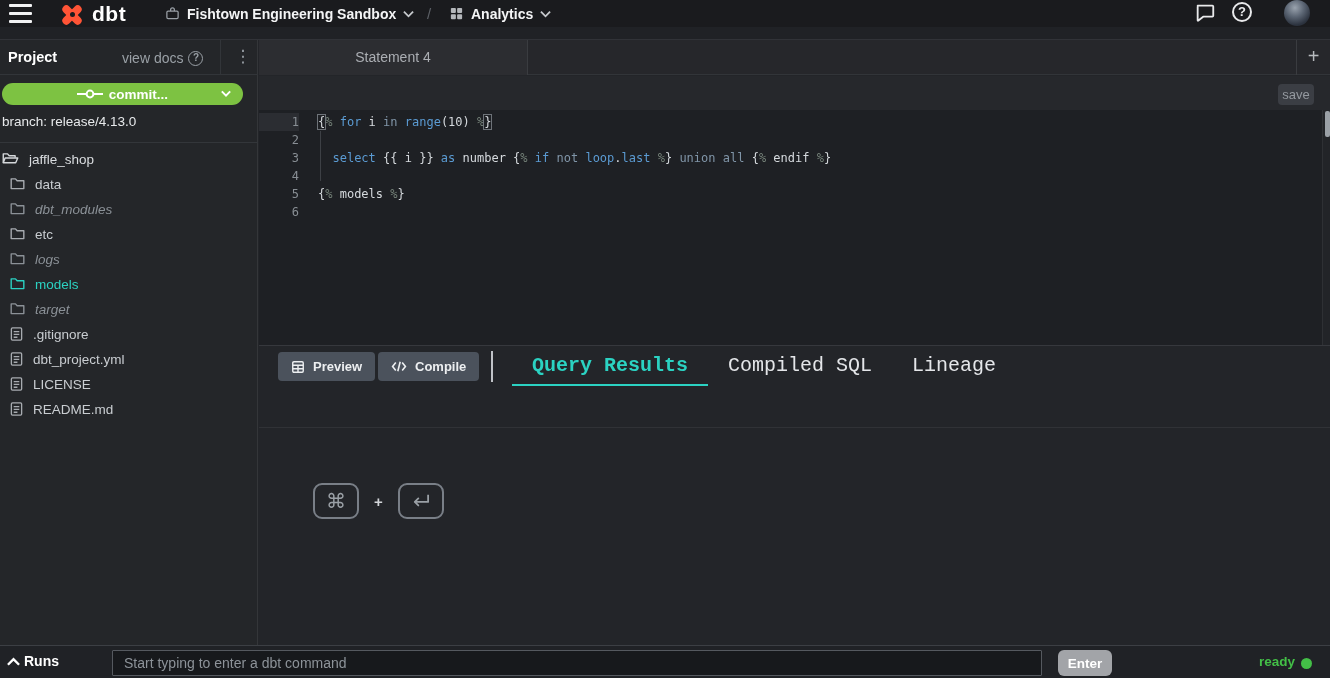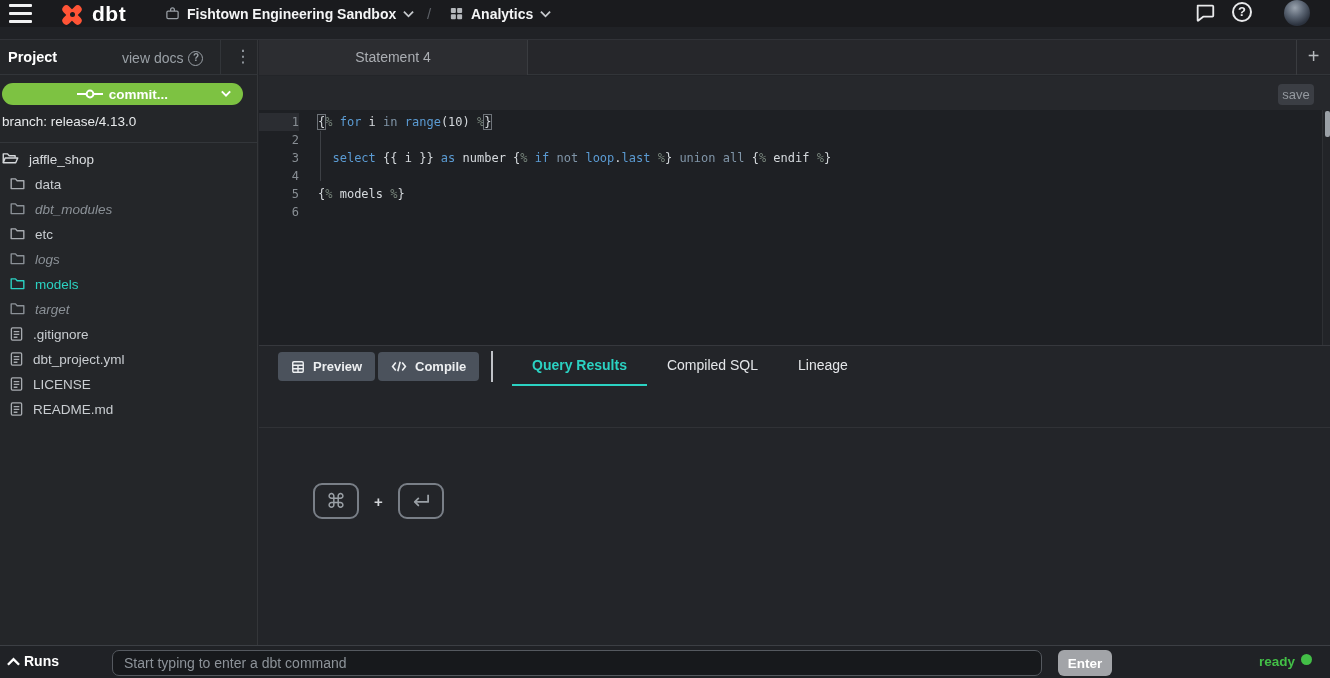--- a/index.html
+++ b/index.html
@@ -75,38 +75,38 @@
   .vscroll { position:absolute; right:0; top:0; width:8px; height:235px; background:#222428; border-left:1px solid #2e3034; }
   .vthumb { position:absolute; left:1.5px; top:1px; width:5px; height:26px; background:#9aa0a6; border-radius:2px; }
 
   
   .res-head { position:absolute; left:259px; top:345px; width:1071px; height:41px; background:#232529; border-top:1px solid #36383d; }
   .act-btn { position:absolute; top:6px; height:29px; background:#4b525c; border:none; border-radius:4px; color:#edeff1; font-size:13px; font-weight:bold; display:flex; align-items:center; gap:8px; padding:0 13px; cursor:pointer; font-family:"Liberation Sans",sans-serif; }
   .btn-preview { left:19px; }
   .btn-compile { left:119px; }
   .res-vdiv { position:absolute; left:232px; top:5px; width:2px; height:31px; background:#c0c3c8; }
   .res-tabs { position:absolute; left:253px; top:0; display:flex; }
-  .res-tab { position:relative; height:41px; line-height:39px; padding:0 20px; font-size:14px; color:#e4e6e9; cursor:pointer; }
+  .res-tab { position:relative; height:41px; line-height:39px; padding:0 20px; font-size:20px; color:#e4e6e9; cursor:pointer;font-family:Liberation Mono, monospace; }
   .res-tab.active { color:#2bd2c2; font-weight:bold; }
   .res-tab.active::after { content:""; position:absolute; left:0; right:0; bottom:0; height:3px; background:#2bd2c2; }
   .res-strip { position:absolute; left:259px; top:386px; width:1071px; height:42px; background:#232529; border-bottom:1px solid #303236; }
   .res-body { position:absolute; left:259px; top:428px; width:1071px; height:217px; background:#232529; }
   .keyrow { position:absolute; left:54px; top:55px; display:flex; align-items:center; gap:15px; }
   .keycap { width:46px; height:36px; border:2px solid #797f87; border-radius:9px; display:flex; align-items:center; justify-content:center; color:#9aa0a6; }
   .keycap .cmd { font-size:20px; font-family:"DejaVu Sans", sans-serif; }
   .keyplus { color:#d2d5d9; font-size:15px; font-weight:bold; }
   .hint { position:absolute; left:54px; top:101px; color:#edeff1; font-size:15px; font-style:italic; }
 
   
   .bottombar { position:absolute; left:0; top:645px; width:1330px; height:42px; background:#202226; border-top:1px solid #3c3f44; }
   .runs { position:absolute; left:7px; top:7px; display:flex; align-items:center; gap:4px; color:#fff; font-weight:bold; font-size:14px; cursor:pointer; }
-  .cmd-input { position:absolute; left:112px; top:4px; width:930px; height:26px; background:#17191c; border:1px solid #55595f; border-radius:7px; color:#d6dade; font-size:14px; padding:0 11px; outline:none; font-family:"Liberation Sans",sans-serif; }
+  .cmd-input { position:absolute; left:112px; top:4px; width:930px; height:26px; background:#17191c; border:1px solid #55595f; border-radius:1px; color:#d6dade; font-size:14px; padding:0 11px; outline:none; font-family:"Liberation Sans",sans-serif; }
   .cmd-input::placeholder { color:#8d9399; }
   .enter-btn { position:absolute; left:1058px; top:4px; width:54px; height:26px; background:#a2a4a8; border:none; border-radius:6px; color:#fff; font-weight:bold; font-size:13.5px; cursor:pointer; font-family:"Liberation Sans",sans-serif; }
-  .ready { position:absolute; right:18px; top:8px; display:flex; align-items:flex-start; gap:6px; color:#43bf47; font-weight:bold; font-size:13.5px; }
+  .ready { position:absolute; right:18px; top:8px; display:flex; align-items:flex-end; gap:6px; color:#43bf47; font-weight:bold; font-size:13.5px; }
   .ready-dot { width:11px; height:11px; border-radius:50%; background:#43bf47; }
 </style>
 </head>
 <body>
 
 <div id="app">
 
   <div class="topbar">
     <div class="hamburger">
         <i></i>

